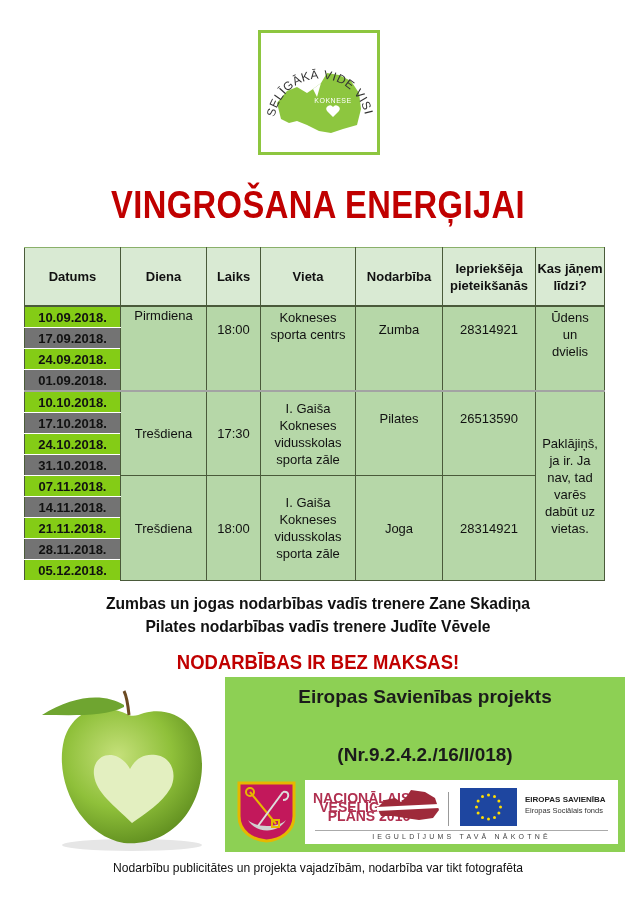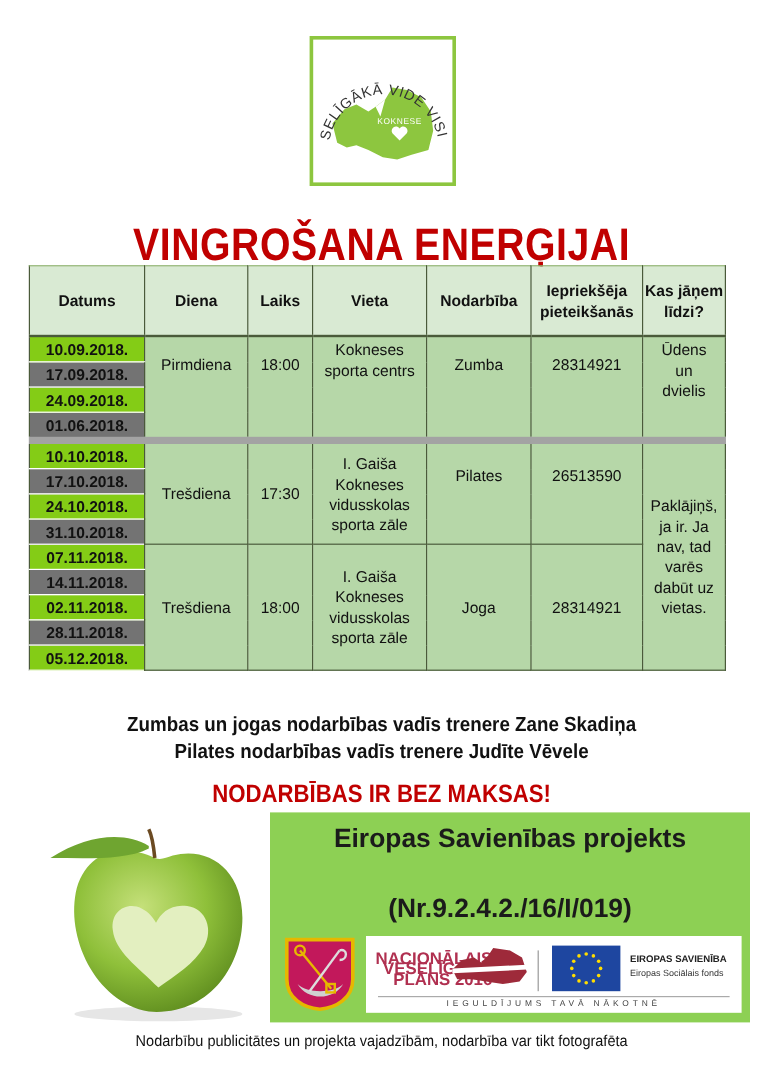--- a/index.html
+++ b/index.html
@@ -10,21 +10,21 @@
   .abs { position: absolute; }
 
   
   #logo { left: 258px; top: 30px; width: 122px; height: 125px; border: 3px solid #8dc63f; background: #fff; box-sizing: border-box; }
   #logo svg { display: block; }
 
   
   #title { left: 0; width: 636px; top: 184px; text-align: center; color: #c00000; font-weight: bold; font-size: 38px; letter-spacing: 0.5px; font-family: "Liberation Sans", sans-serif; transform: scaleX(0.86); }
 
   
-  #schedule { left: 24px; top: 221px; border-collapse: collapse; table-layout: fixed; width: 580px; font-size: 13px; }
+  #schedule { left: 24px; top: 247px; border-collapse: collapse; table-layout: fixed; width: 580px; font-size: 13px; }
   #schedule th, #schedule td { border: 1px solid #4a5a3a; text-align: center; vertical-align: middle; padding: 0; line-height: 17px; }
   #schedule th { background: #d9ead3; font-weight: bold; height: 57px; font-size: 13px; border-color: #8ab06a; border-left: 1px solid #4a5a3a; border-right: 1px solid #4a5a3a; }
   #schedule tr.hdr th { border-bottom: 2px solid #4a5a3a; }
   #schedule td { background: #b6d7a8; }
   #schedule td.date { font-weight: bold; height: 20px; font-size: 13px; border-top: 1px solid #fff; border-bottom: 1px solid #fff; }
   #schedule td.date.alt { background: #737373; }
   #schedule td.date.dark { background: #84cc16; }
   #schedule td.valign-top { vertical-align: top; padding-top: 2px; }
   #schedule td.valign-top2 { vertical-align: top; padding-top: 6px; }
 
@@ -32,21 +32,21 @@
   .trainer { left: 0; width: 636px; text-align: center; font-weight: bold; font-size: 17px; transform: scaleX(0.92); }
   #trainer1 { top: 594px; }
   #trainer2 { top: 617px; }
   #free { left: 0; width: 636px; top: 650px; text-align: center; font-weight: bold; font-size: 21px; color: #c00000; transform: scaleX(0.88); }
 
   
   #apple { left: 24px; top: 685px; width: 200px; height: 170px; }
 
   
   #eu-box { left: 225px; top: 677px; width: 400px; height: 175px; background: #8dd054; }
-  .eu-line { position: absolute; left: 0; width: 400px; text-align: center; font-weight: bold; font-size: 22px; color: #1b1b1b; }
+  .eu-line { position: absolute; left: 0; width: 400px; text-align: center; font-weight: bold; font-size: 19px; color: #1b1b1b; }
   #eu-l1 { top: 9px; }
   #eu-l2 { top: 38px; }
   #eu-l3 { top: 67px; }
 
   #coat { left: 11px; top: 103px; width: 61px; height: 63px; }
   #sponsor { left: 80px; top: 103px; width: 313px; height: 64px; background: #fff; }
   #nap-text { left: 8px; top: 14px; font-size: 14px; line-height: 9px; color: #b03050; font-weight: bold; text-align: right; }
   #nap-map { left: 70px; top: 8px; }
   #sep-v { left: 143px; top: 12px; width: 1px; height: 34px; background: #999; }
   #eu-flag { left: 155px; top: 8px; width: 57px; height: 38px; background: #1e46a0; }
@@ -93,38 +93,38 @@
     <th>Diena</th>
     <th>Laiks</th>
     <th>Vieta</th>
     <th>Nodarbība</th>
     <th>Iepriekšēja pieteikšanās</th>
     <th>Kas jāņem līdzi?</th>
   </tr>
 
   <tr>
     <td class="date dark">10.09.2018.</td>
-    <td rowspan="4" class="valign-top2" style="padding-top:14px">Pirmdiena</td>
+    <td rowspan="4" class="valign-top2" style="padding-top:0">Pirmdiena</td>
     <td rowspan="4" class="valign-top2" style="padding-top:14px">18:00</td>
     <td rowspan="4" class="valign-top" style="padding:2px 6px 0">Kokneses sporta centrs</td>
     <td rowspan="4" class="valign-top2" style="padding-top:14px">Zumba</td>
     <td rowspan="4" class="valign-top2" style="padding-top:14px">28314921</td>
     <td rowspan="4" class="valign-top" style="padding:2px 8px 16px">Ūdens un dvielis</td>
   </tr>
   <tr>
         <td class="date alt">17.09.2018.</td>
       </tr>
   <tr>
         <td class="date dark">24.09.2018.</td>
       </tr>
   <tr>
-        <td class="date alt">01.06.2018.</td>
-      </tr>
-
-  <tr style="border-top:6px solid #a3a3a3">
+        <td class="date alt">01.09.2018.</td>
+      </tr>
+
+  <tr style="border-top:2px solid #a3a3a3">
     <td class="date dark">10.10.2018.</td>
     <td rowspan="4">Trešdiena</td>
     <td rowspan="4">17:30</td>
     <td rowspan="4" style="padding:0 4px">I. Gaiša Kokneses vidusskolas sporta zāle</td>
     <td rowspan="4" class="valign-top2" style="padding-top:18px">Pilates</td>
     <td rowspan="4" class="valign-top2" style="padding-top:18px">26513590</td>
     <td rowspan="9" style="padding:0 4px">Paklājiņš, ja ir. Ja nav, tad varēs dabūt uz vietas.</td>
   </tr>
   <tr>
         <td class="date alt">17.10.2018.</td>
@@ -141,21 +141,21 @@
     <td rowspan="5">Trešdiena</td>
     <td rowspan="5">18:00</td>
     <td rowspan="5" style="padding:0 4px">I. Gaiša Kokneses vidusskolas sporta zāle</td>
     <td rowspan="5">Joga</td>
     <td rowspan="5">28314921</td>
   </tr>
   <tr>
         <td class="date alt">14.11.2018.</td>
       </tr>
   <tr>
-        <td class="date dark">02.11.2018.</td>
+        <td class="date dark">21.11.2018.</td>
       </tr>
   <tr>
         <td class="date alt">28.11.2018.</td>
       </tr>
   <tr>
         <td class="date dark">05.12.2018.</td>
       </tr>
 </tbody>
   </table>
 
@@ -175,21 +175,21 @@
     <ellipse cx="108" cy="160" rx="70" ry="6" fill="#e6e6e6"></ellipse>
     <path d="M 105 30 C 80 18 50 22 40 55 C 30 95 55 150 100 158 C 150 162 178 120 178 80 C 178 40 150 20 120 28 C 114 30 110 32 105 30 Z" fill="url(#appleg)"></path>
     <path d="M 105 30 C 104 20 103 12 100 6" stroke="#6b4a22" stroke-width="3" fill="none"></path>
     <path d="M 100 20 C 80 8 50 10 18 30 C 50 30 80 32 100 22 Z" fill="#6fa530"></path>
     <path d="M 108 138 C 90 120 72 108 70 90 C 68 74 82 66 94 72 C 100 75 104 80 106 84 C 110 76 118 68 132 70 C 148 72 154 90 146 104 C 138 118 122 128 108 138 Z" fill="#e3efc0"></path>
   </svg>
 </div>
 
 <div id="eu-box" class="abs">
   <div id="eu-l1" class="eu-line">Eiropas Savienības projekts</div>
-  <div id="eu-l3" class="eu-line">(Nr.9.2.4.2./16/I/019)</div>
+  <div id="eu-l3" class="eu-line">(Nr.9.2.4.2./16/I/018)</div>
 
   <div id="coat" class="abs">
     <svg width="61" height="63" viewBox="0 0 61 63">
       <path d="M 3 3 L 58 3 L 58 36 C 58 52 44 60 30.5 61 C 17 60 3 52 3 36 Z" fill="#c2185b" stroke="#e6b800" stroke-width="3"></path>
       <path d="M 12 40 C 20 54 42 54 50 40 C 42 48 20 48 12 40 Z" fill="#d0d0d0"></path>
       <line x1="14" y1="12" x2="40" y2="44" stroke="#e6b800" stroke-width="2"></line>
       <circle cx="14" cy="12" r="4" fill="none" stroke="#e6b800" stroke-width="2"></circle>
       <rect x="36" y="40" width="7" height="7" fill="none" stroke="#e6b800" stroke-width="2"></rect>
       <line x1="47" y1="12" x2="22" y2="46" stroke="#ddd" stroke-width="2"></line>
       <path d="M 47 12 C 54 10 54 20 47 20" stroke="#ddd" stroke-width="2" fill="none"></path>

